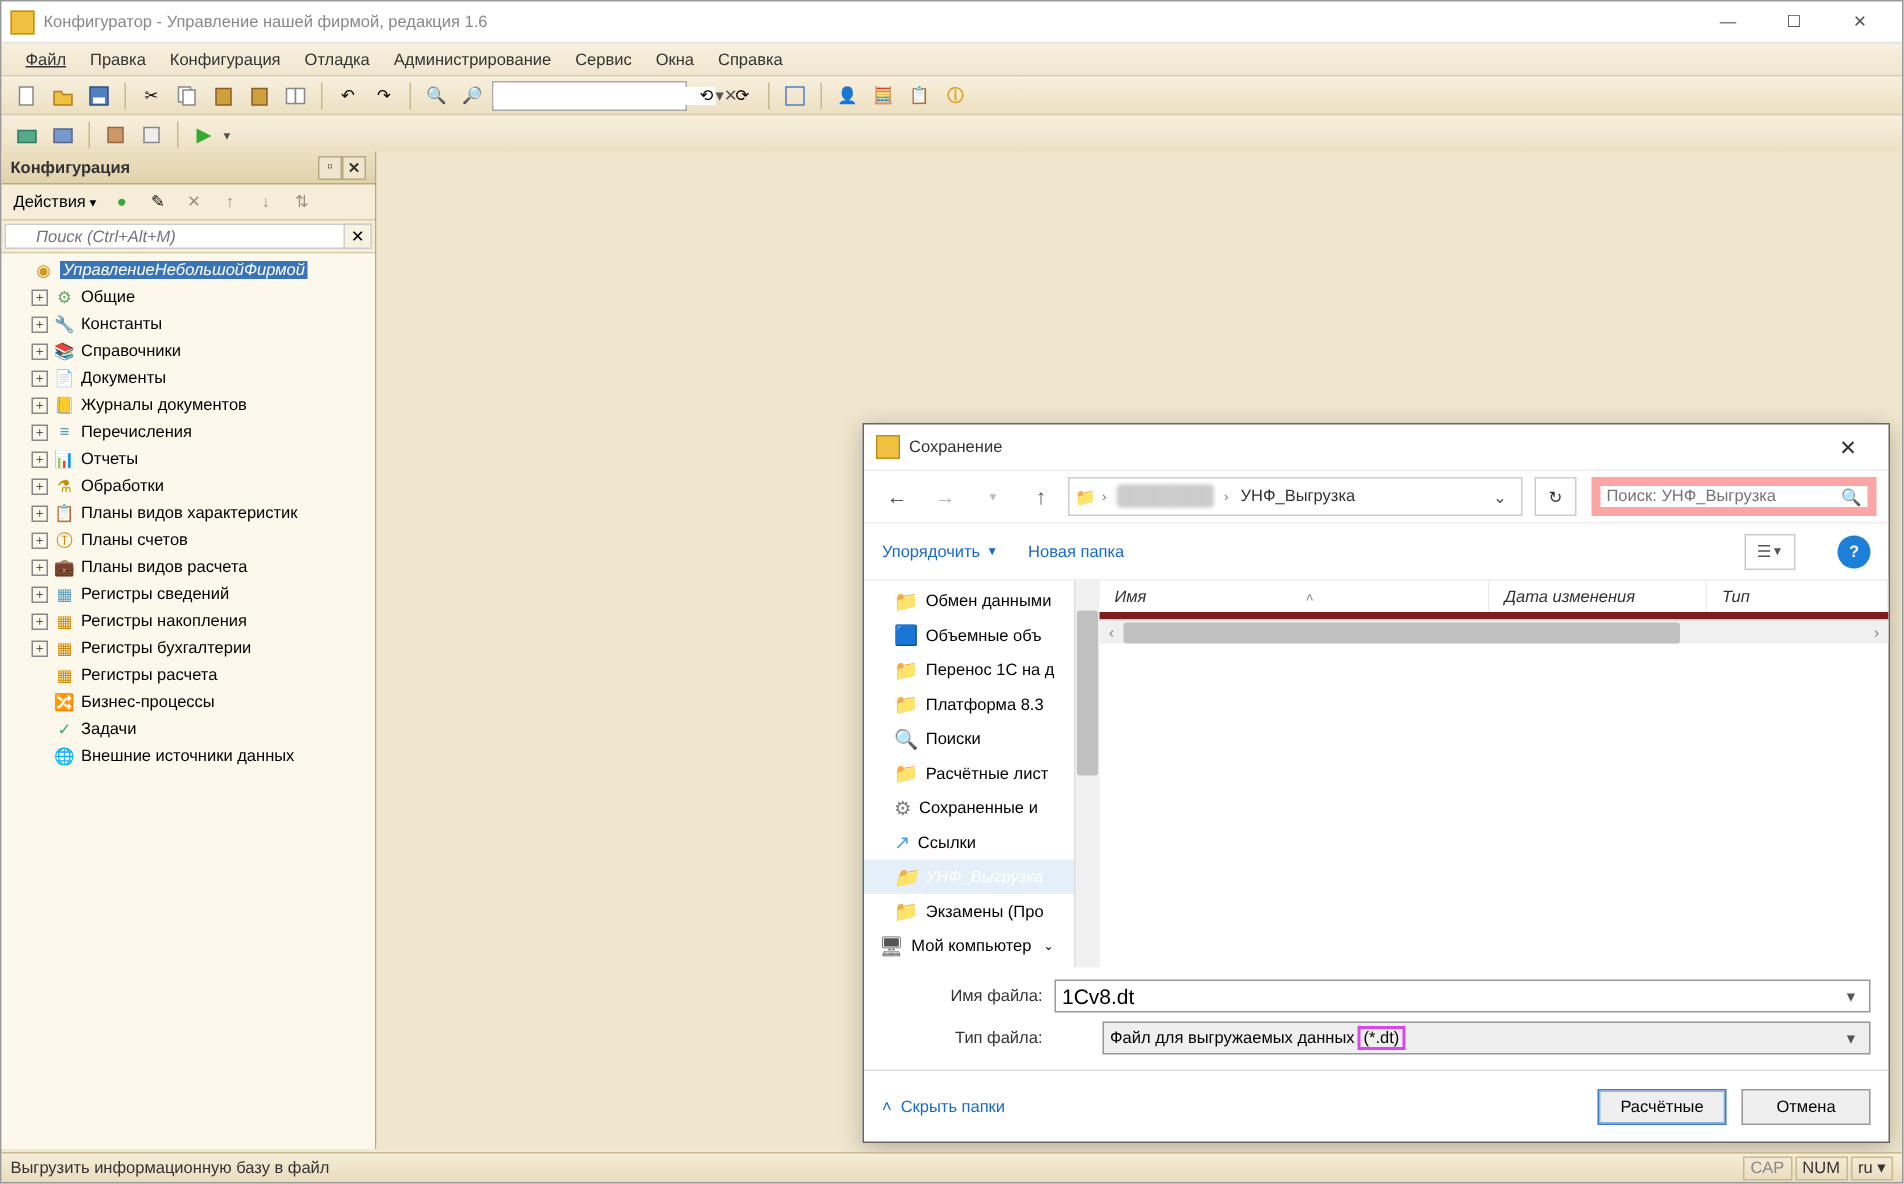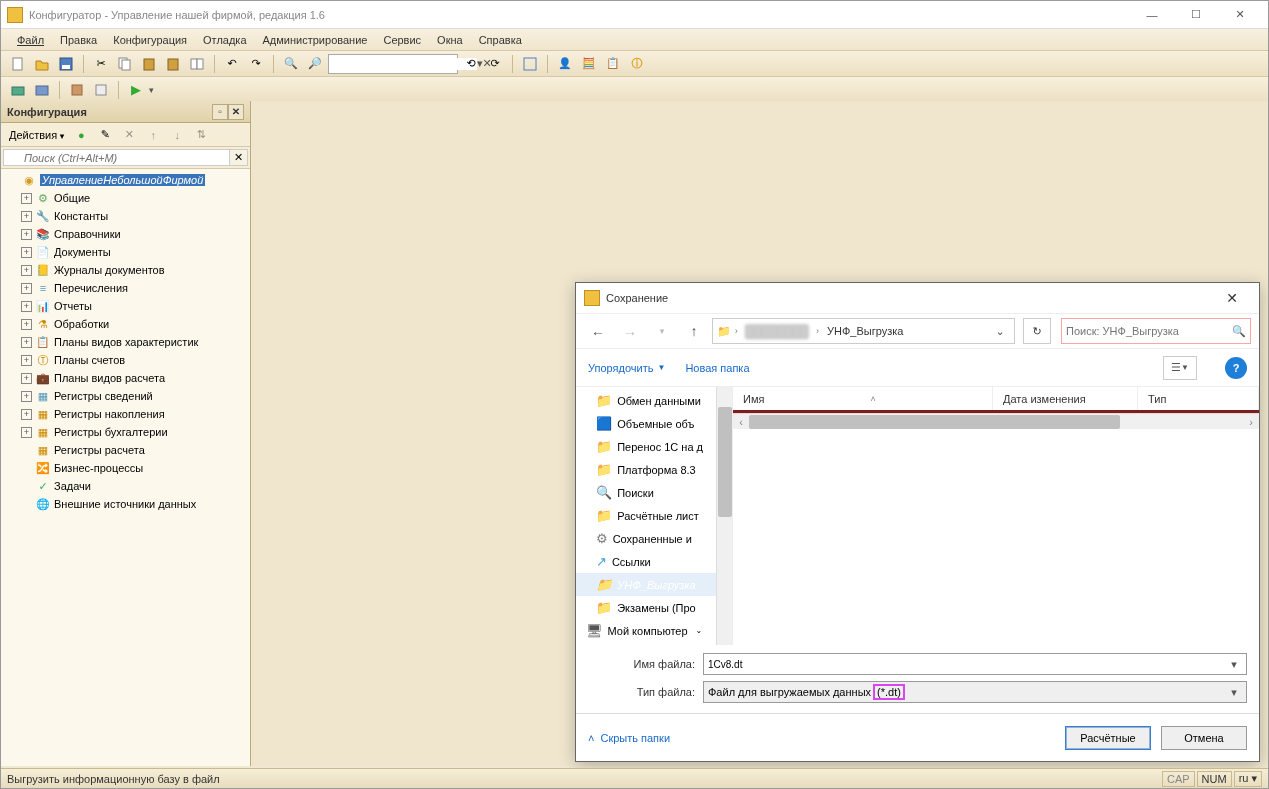--- a/index.html
+++ b/index.html
@@ -61,59 +61,59 @@
 .navbar { height:36px; display:flex; align-items:center; padding:0 8px; gap:4px; border-top:1px solid #eee; border-bottom:1px solid #eee;}
 .navico { width:28px; height:28px; display:flex; align-items:center; justify-content:center; color:#555; font-size:14px;}
 .navico.dis{ color:#bbb;}
 .pathbox { flex:1; height:26px; border:1px solid #ccc; display:flex; align-items:center; padding:0 4px; gap:4px; }
 .pathbox .fico { color:#f0b030; }
 .crumb { padding:0 4px; color:#333;}
 .crumbsep { color:#777; font-size:9px;}
 .crumb.blur { color:#ccc; filter: blur(1px); text-shadow:0 0 3px #999;}
 .pdrop { width:20px; display:flex;align-items:center;justify-content:center; color:#555;}
 .refresh { width:28px; height:26px; border:1px solid #ccc; margin-left:4px; display:flex;align-items:center;justify-content:center; color:#333;}
-.dlgsearch { width:190px; height:26px; border:1px solid #fca5a5; margin-left:6px; display:flex; align-items:center; padding:0 4px;}
+.dlgsearch { width:190px; height:26px; border:6px solid #fca5a5; margin-left:6px; display:flex; align-items:center; padding:0 4px;}
 .dlgsearch input{ border:none; flex:1; outline:none; color:#888;}
 .dlgsearch .sico{ color:#555;}
 
 .dlgtool { height:38px; display:flex; align-items:center; padding:0 12px; gap:20px; border-bottom:1px solid #eee;}
 .dlgtool .toolitem { color:#1969c8; display:flex; align-items:center; gap:4px;}
 .dlgtool .spacer{flex:1;}
 .viewbtn { width:34px; height:24px; border:1px solid #ccc; display:flex;align-items:center;justify-content:center; color:#555;}
 .helpbtn { width:22px; height:22px; border-radius:50%; background:#1e7fd8; color:#fff; display:flex;align-items:center;justify-content:center; font-weight:bold; margin-left:8px;}
 
 .dlgbody { flex:1; display:flex; overflow:hidden;}
 .foldertree { width:140px; overflow:auto; padding:2px 0;}
 .frow { height:23px; display:flex; align-items:center; padding-left:20px; gap:5px; white-space:nowrap; overflow:hidden;}
 .frow.sel { background:#e4eff9;}
 .frow .fico { color:#f0b030; font-size:13px;}
 .frow .fico.mon { color:#555;}
 .frow.comp { padding-left:10px;}
 .scrolltrack { width:16px; background:#f0f0f0; border-left:1px solid #ddd; position:relative;}
 .scrollthumb { position:absolute; left:1px; width:14px; background:#c0c0c0; border-radius:2px;}
 
 .filepane { flex:1; display:flex; flex-direction:column; border-left:1px solid #eee;}
-.filehdr { height:26px; display:flex; align-items:center; border-bottom:3px solid #7f1d1d;}
+.filehdr { height:26px; display:flex; align-items:center; border-bottom:5px solid #7f1d1d;font-style:italic;}
 .fcol { padding:0 10px; color:#333; border-right:1px solid #eee; height:100%; display:flex; align-items:center;}
 .fcol.name{ width:260px; justify-content:space-between;}
 .fcol.date{ width:145px;}
 .fcol.type{ flex:1;}
 .sortico { color:#888; font-size:9px; margin:0 auto;}
 .filesarea { flex:1; display:flex; align-items:flex-start; justify-content:center; padding-top:30px; color:#666; position:relative;}
 .hscroll { height:16px; border-top:1px solid #ddd; background:#f0f0f0; position:relative; display:flex;}
 .hscroll .harrow{ width:16px; display:flex;align-items:center;justify-content:center; color:#888;}
 .hscroll .htrack{ flex:1; position:relative;}
 .hscroll .hthumb{ position:absolute; top:1px; height:14px; background:#c0c0c0; border-radius:2px;}
 
 .dlgfields { padding:8px 12px 4px 12px; }
 .fieldrow { display:flex; align-items:center; margin-bottom:6px; }
 .fieldrow .flabel { width:115px; text-align:right; padding-right:8px; color:#333;}
 .fieldrow .fcontrol { flex:1; height:22px; border:1px solid #999; display:flex; align-items:center; padding:0 4px; background:#fff;}
-.fieldrow .fcontrol.combo { background:#efefef;}
-.fieldrow .fcontrol input { border:none; flex:1; outline:none; font-size:10px;}
+.fieldrow .fcontrol.combo { background:#efefef;margin-left:32px;}
+.fieldrow .fcontrol input { border:none; flex:1; outline:none; font-size:14px;}
 .fieldrow .fdrop { width:16px; text-align:center; color:#555;}
 .filetype-text { display:flex; align-items:center;}
 .highlight-ext { border:2px solid #d946ef; padding:0 2px; margin-left:2px;}
 
 .dlgfoot { height:48px; border-top:1px solid #ddd; display:flex; align-items:center; padding:0 12px; gap:10px;}
 .dlgfoot .hidef { display:flex; align-items:center; gap:6px; color:#1969c8;}
 .dlgfoot .spacer{flex:1;}
 .dlgbtn { width:86px; height:24px; border:1px solid #999; background:#efefef; display:flex;align-items:center;justify-content:center;}
 .dlgbtn.primary { border:1px solid #3b7bc8; box-shadow:0 0 0 1px #8db5e2 inset;}
 

